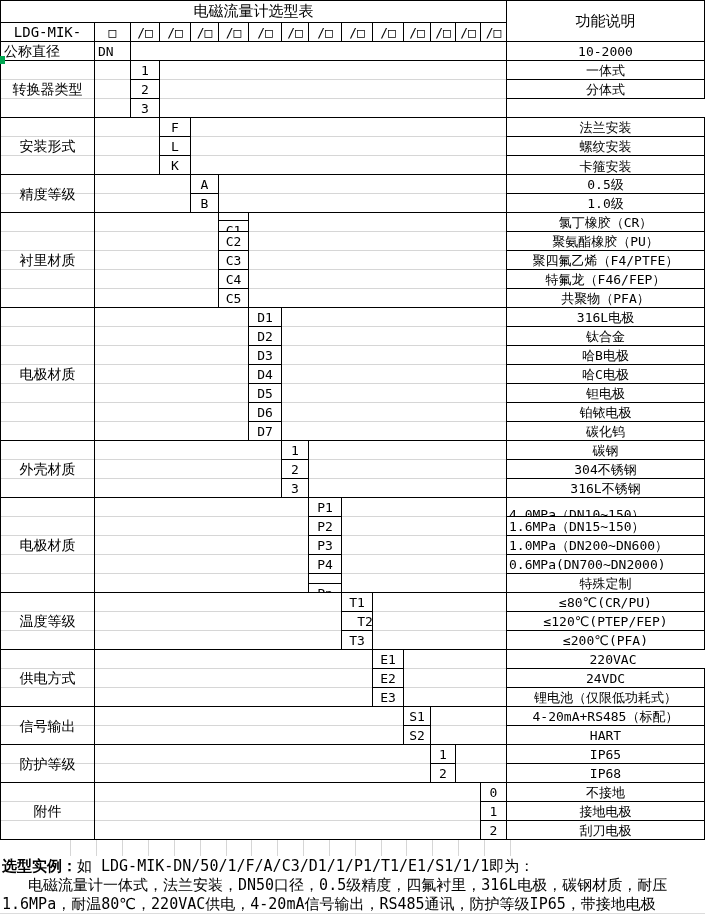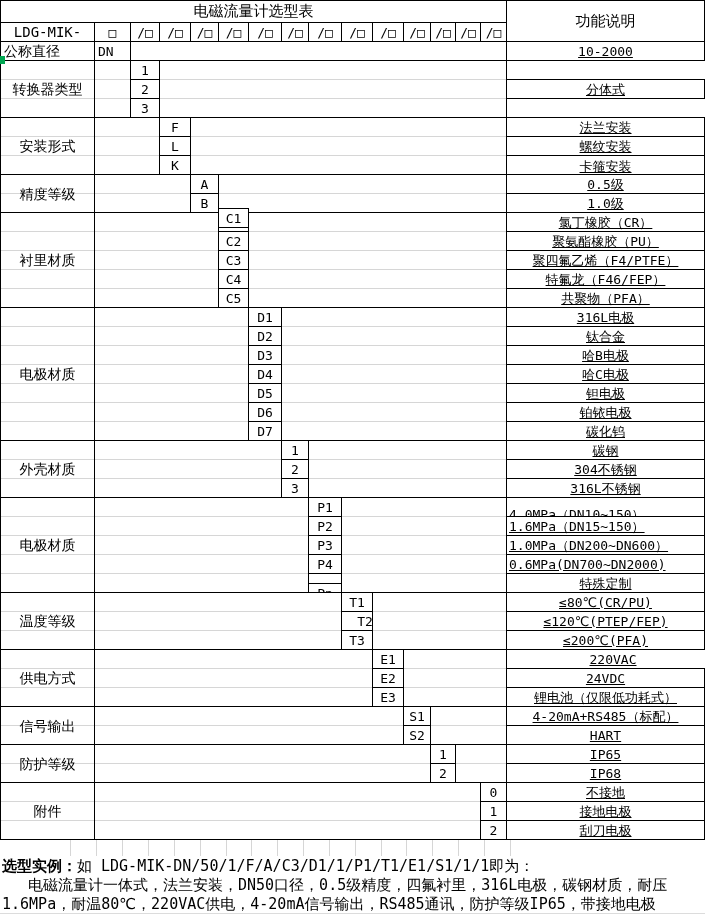--- a/index.html
+++ b/index.html
@@ -10,21 +10,21 @@
   }
   .cell {
     position:absolute; border:1px solid #000; background:#fff;
     display:flex; align-items:center; justify-content:center;
     white-space:nowrap; overflow:hidden; font-size:14px; line-height:1;
   }
   .cell .t { position:relative; }
   .title { font-size:15px; }
   .fh    { font-size:15px; }
   .code  { font-size:13px; }
-  .desc  { font-size:13px;text-decoration:underline; }
+  .desc  { font-size:13px; }
   .desc.left { justify-content:flex-start; padding-left:2px; }
   .leftalign { justify-content:flex-start; padding-left:3px; }
   .gl { position:absolute; left:0; right:0; height:1px; background:#d6d6d6; }
   .vt { position:absolute; top:840px; width:1px; height:16px; background:#d6d6d6; }
   .hl { position:absolute; left:0; top:913px; width:705px; height:1px; background:#dcdcdc; }
   .green { position:absolute; left:0; top:56px; width:5px; height:8px; background:#00a651; }
   .extext { position:absolute; font-size:15px; line-height:1.2; white-space:nowrap; }
   .extext b { font-weight:bold; }
 </style>
 </head>
@@ -111,20 +111,23 @@
   <div class="cell code" style="left:130px;top:79px;width:30px;height:20px">
       <span class="t">2</span>
     </div>
   <div class="cell code" style="left:130px;top:98px;width:30px;height:20px">
       <span class="t">3</span>
     </div>
   <div class="cell" style="left:159px;top:60px;width:348px;height:58px">
       <i class="gl" style="top:18px"></i>
       <i class="gl" style="top:37px"></i>
     </div>
+  <div class="cell desc" style="left:506px;top:60px;width:199px;height:20px">
+      <span class="t">一体式</span>
+    </div>
   <div class="cell desc" style="left:506px;top:79px;width:199px;height:20px">
       <span class="t">分体式</span>
     </div>
 
   <div class="cell" style="left:0;top:117px;width:95px;height:58px">
       <i class="gl" style="top:18px"></i>
       <i class="gl" style="top:37px"></i>
       <span class="t">安装形式</span>
     </div>
   <div class="cell" style="left:94px;top:117px;width:66px;height:58px">
@@ -183,21 +186,21 @@
       <i class="gl" style="top:56px"></i>
       <i class="gl" style="top:75px"></i>
       <span class="t">衬里材质</span>
     </div>
   <div class="cell" style="left:94px;top:212px;width:125px;height:96px">
       <i class="gl" style="top:18px"></i>
       <i class="gl" style="top:37px"></i>
       <i class="gl" style="top:56px"></i>
       <i class="gl" style="top:75px"></i>
     </div>
-  <div class="cell code" style="left:218px;top:208px;width:31px;height:20px">
+  <div class="cell code" style="left:218px;top:220px;width:31px;height:20px">
       <span class="t">C1</span>
     </div>
   <div class="cell code" style="left:218px;top:231px;width:31px;height:20px">
       <span class="t">C2</span>
     </div>
   <div class="cell code" style="left:218px;top:250px;width:31px;height:20px">
       <span class="t">C3</span>
     </div>
   <div class="cell code" style="left:218px;top:269px;width:31px;height:20px">
       <span class="t">C4</span>

